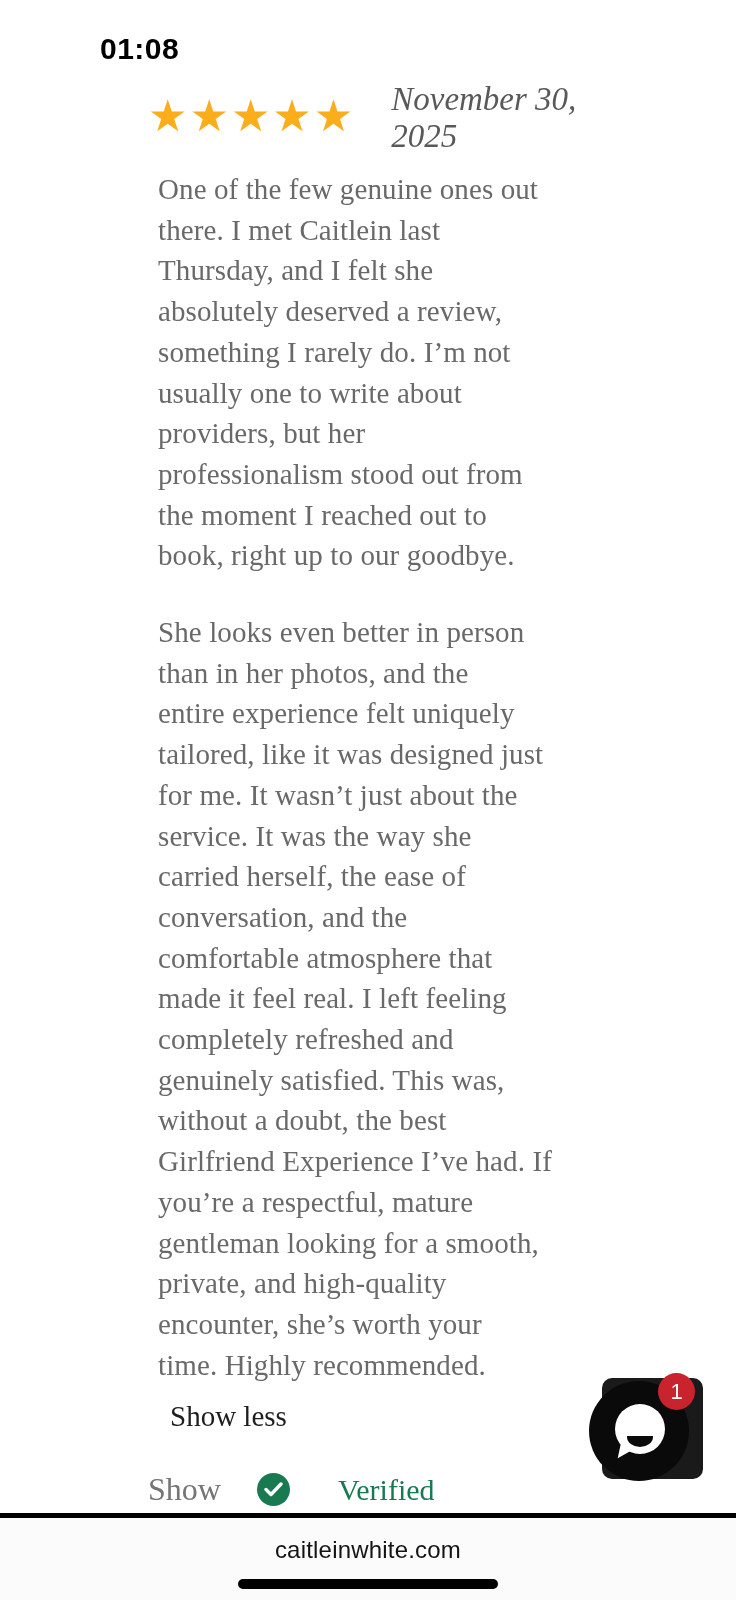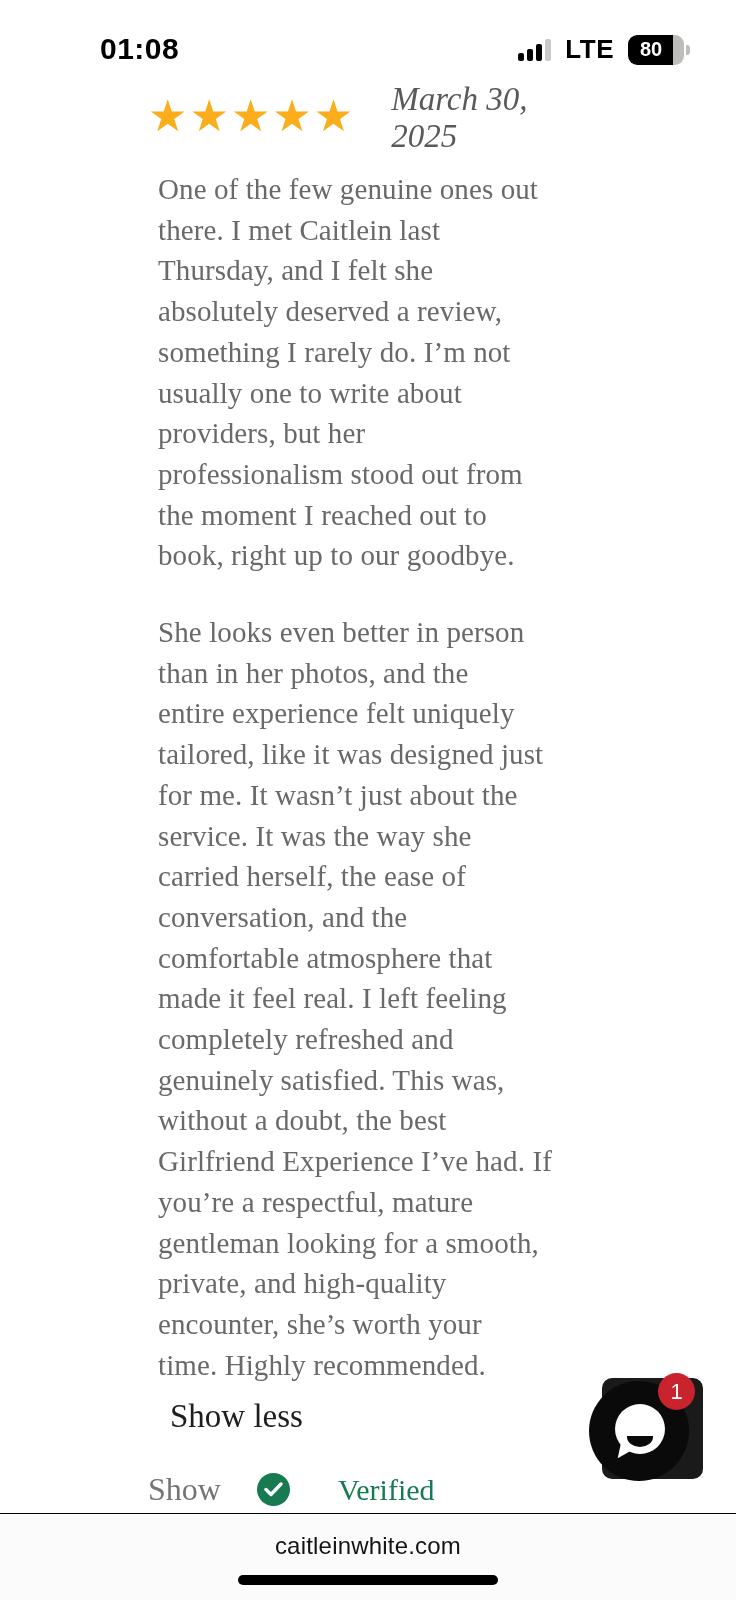--- a/index.html
+++ b/index.html
@@ -57,21 +57,21 @@
   }
   .review-para{
     font-family:"Liberation Serif",serif;
     font-size:29px;line-height:40.7px;color:#696969;
     white-space:pre-line;margin:10px;letter-spacing:.1px;
   }
   .para-1{margin-top:25px;}
   .para-2{margin-top:36px;}
   .show-less{
     display:inline-block;background:none;border:none;padding:0;cursor:pointer;
-    font-family:"Liberation Serif",serif;font-size:33px;line-height:40.7px;
+    font-family:"Liberation Serif",serif;font-size:29px;line-height:40.7px;
     color:#1e1e1e;margin:1px 8px 0 22px;
   }
   .reviewer-row{display:flex;align-items:center;margin-top:34px;}
   .reviewer-name{
     font-family:"Liberation Serif",serif;font-size:32px;color:#757575;
   }
   .verified-wrap{display:flex;align-items:center;margin-left:36px;gap:36px;}
   .verified-check{
     width:33px;height:33px;border-radius:50%;background:#177a50;
     display:flex;align-items:center;justify-content:center;flex:0 0 auto;
@@ -107,58 +107,42 @@
   .chat-badge{
     position:absolute;left:56px;top:-5px;width:37px;height:37px;
     border-radius:50%;background:#c9232e;
     display:flex;align-items:center;justify-content:center;
     color:#fff;font-size:22px;font-weight:400;
   }
 
   
   .browser-bar{
     position:absolute;left:0;top:1513px;width:736px;height:87px;
-    background:#fbfbfb;border-top:1px solid #000000;box-sizing:border-box;
+    background:#fbfbfb;border-top:5px solid #000000;box-sizing:border-box;
   }
   .browser-url{
     position:absolute;left:0;top:18px;width:736px;text-align:center;
     font-size:24px;color:#141414;font-weight:400;letter-spacing:.2px;
   }
   .home-indicator{
     position:absolute;left:238px;top:61px;width:260px;height:10px;
     border-radius:5px;background:#000;
   }
 </style>
 </head>
 <body>
 
 <div class="status-bar">
   <div class="status-time">01:08</div>
-  <div class="status-right">
-    <div class="signal">
-      <div class="bar b1"></div>
-        <div class="bar b2"></div>
-        <div class="bar b3"></div>
-        <div class="bar b4"></div>
-    </div>
-    <div class="net-label">LTE</div>
-    <div class="battery">
-      <div class="battery-body">
-        <div class="battery-fill"></div>
-        <div class="battery-num">80</div>
-      </div>
-      <div class="battery-cap"></div>
-    </div>
-  </div>
 </div>
 
 <div class="content">
   <div class="rating-row">
     <span class="stars">★★★★★</span>
-    <span class="review-date">March 30, 2025</span>
+    <span class="review-date">November 30, 2025</span>
   </div>
 
   <p class="review-para para-1">One of the few genuine ones out
 there. I met Caitlein last
 Thursday, and I felt she
 absolutely deserved a review,
 something I rarely do. I’m not
 usually one to write about
 providers, but her
 professionalism stood out from

